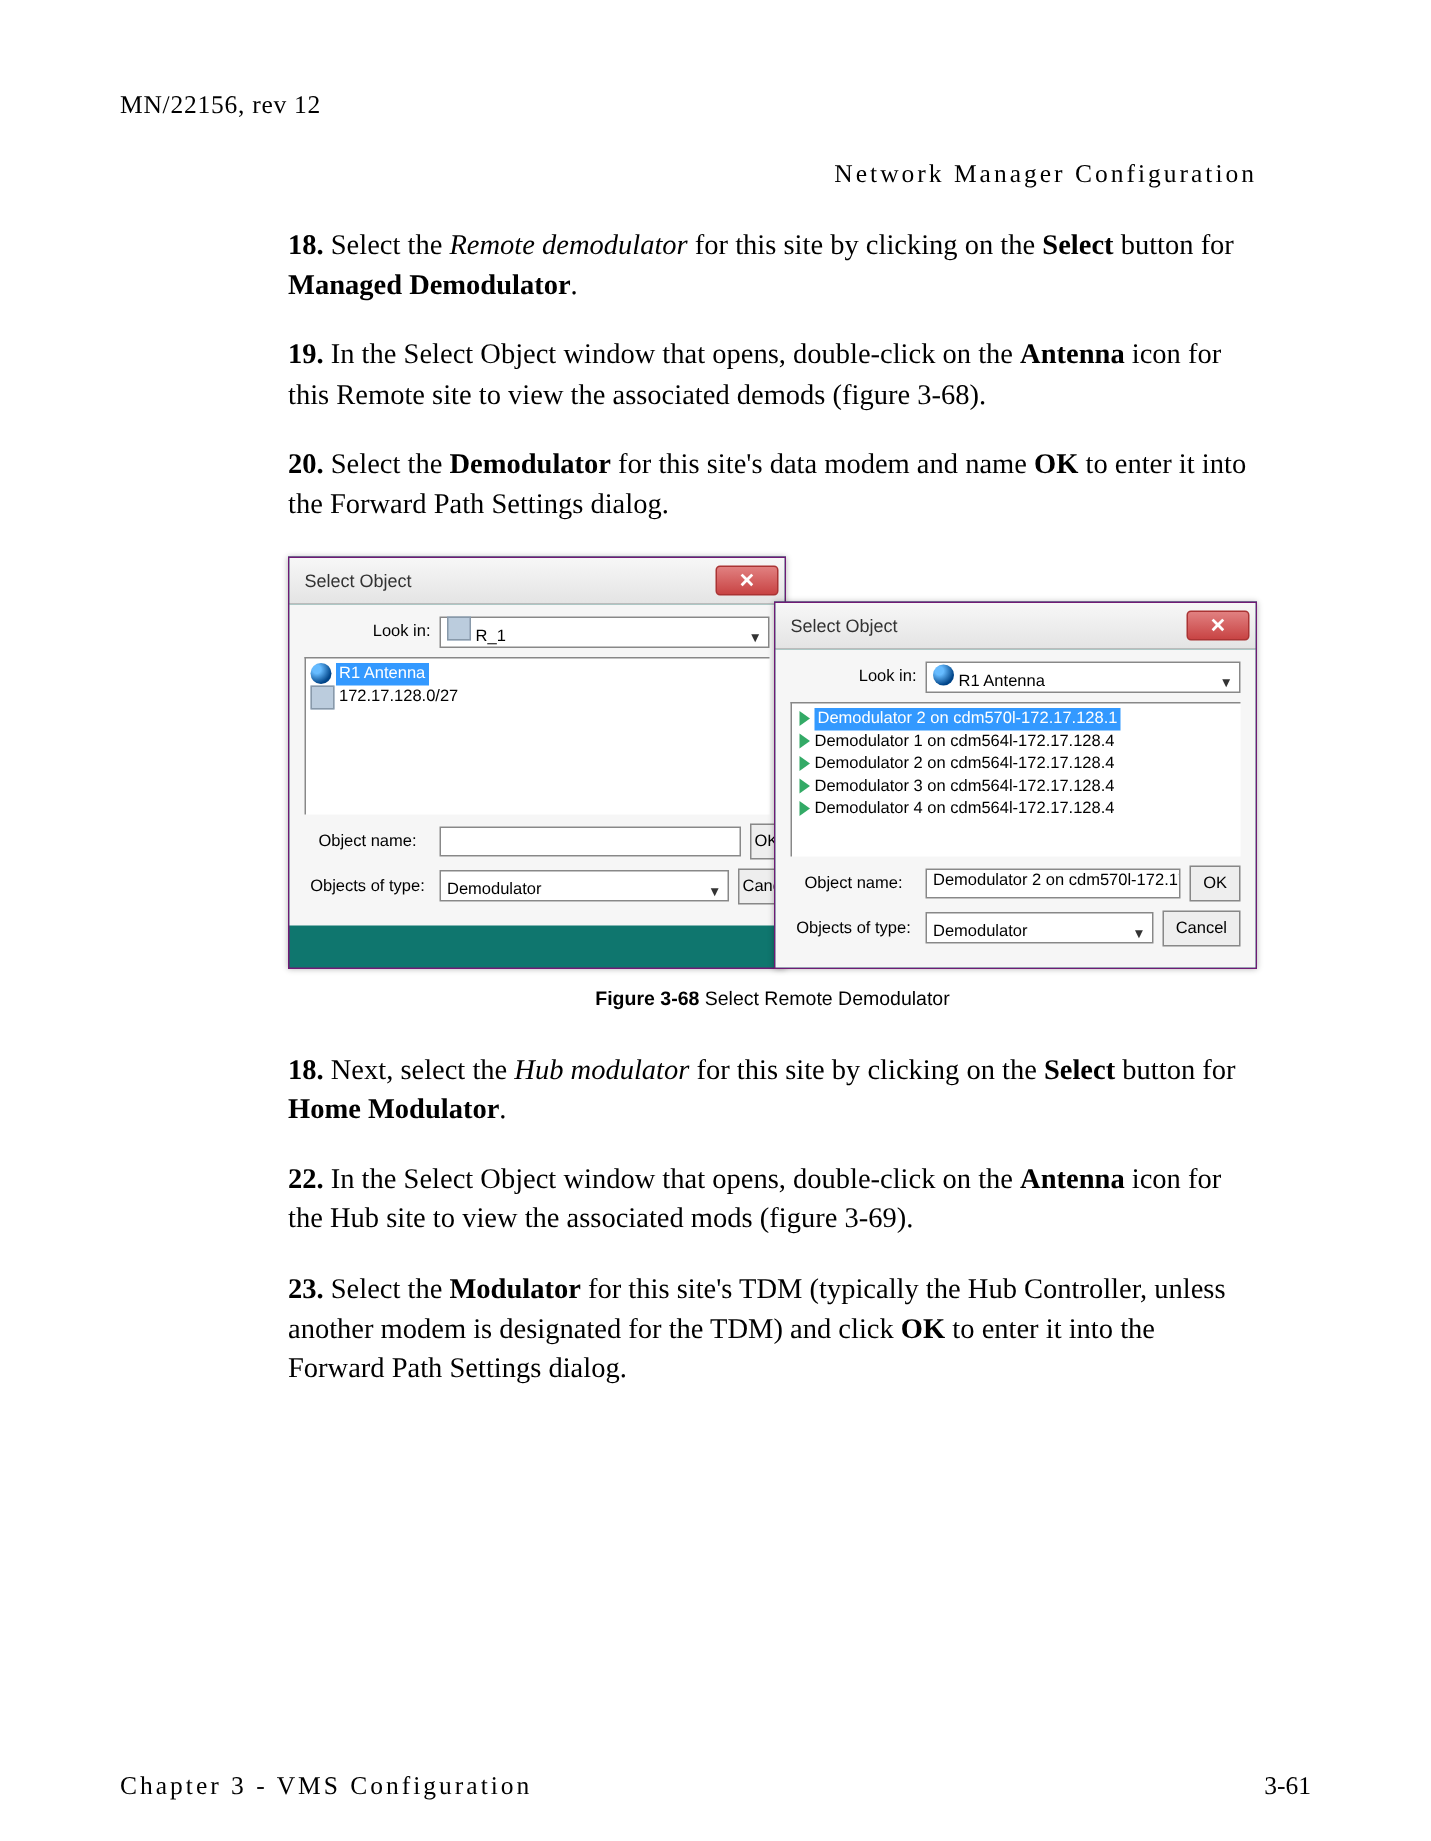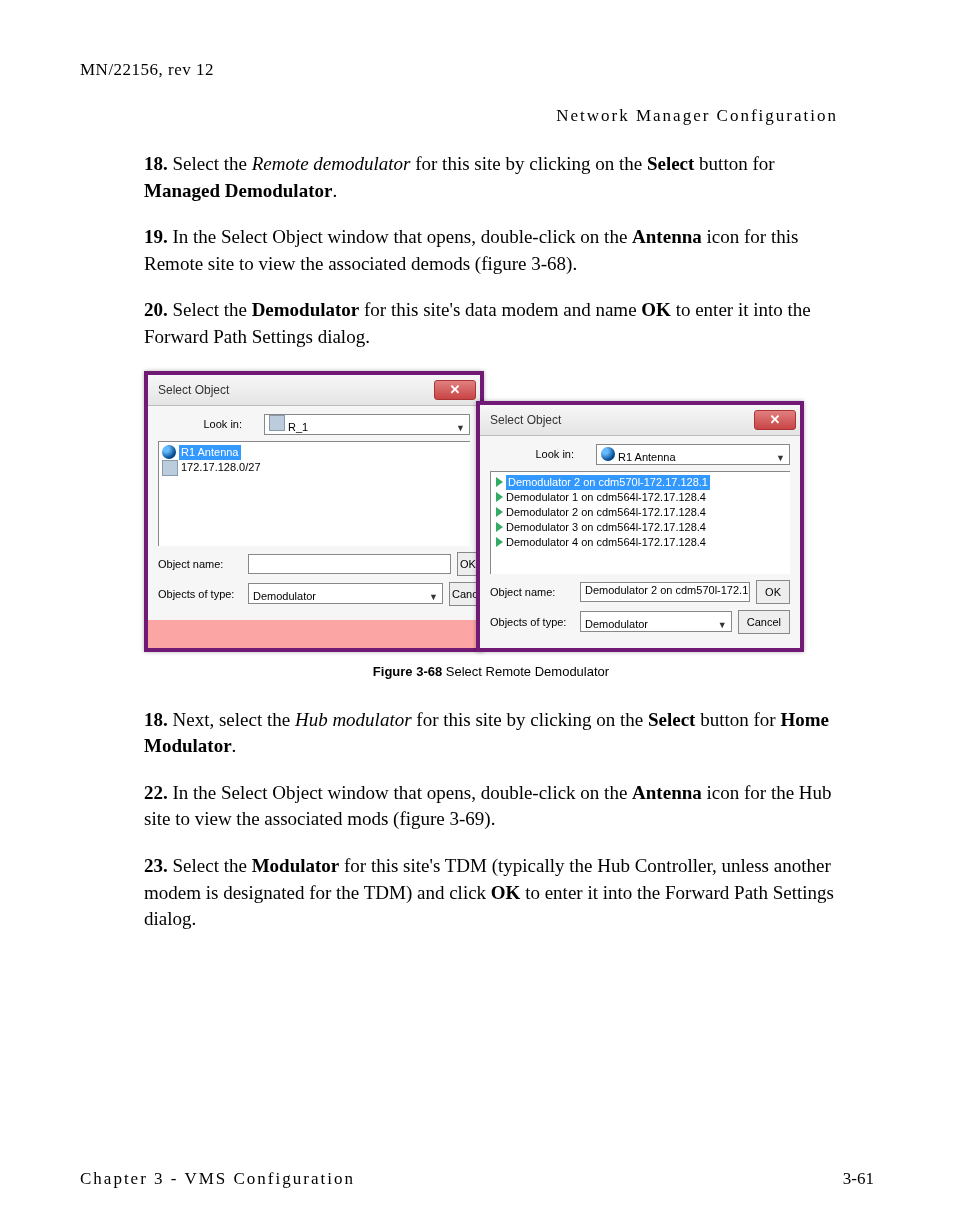--- a/index.html
+++ b/index.html
@@ -21,21 +21,21 @@
     justify-content: space-between;
     font-size: 17px;
     margin-bottom: 25px;
     letter-spacing: 0.5px;
   }
   .header-right {
     letter-spacing: 2px;
     margin-top: 46px;
   }
   .content {
-    margin-left: 64px;
+    margin-left: 112px;
   }
   .step {
     font-size: 19px;
     line-height: 1.4;
     margin-bottom: 20px;
     text-align: left;
   }
   .step .num {
     font-weight: bold;
   }
@@ -44,22 +44,22 @@
   .figure-wrap {
     margin: 14px 0 8px 0;
   }
   .figure-row {
     display: flex;
     gap: 0;
     justify-content: flex-start;
     position: relative;
   }
   .dialog {
-    border: 4px solid #701a75;
-    background: #fca5a5;
+    border: 1px solid #701a75;
+    background: #0f766e;
     font-family: Tahoma, Verdana, Arial, sans-serif;
     font-size: 11px;
     box-shadow: 0 0 4px rgba(0,0,0,0.3);
   }
   .dialog.left {
     width: 332px;
     position: relative;
     z-index: 1;
   }
   .dialog.right {
@@ -95,21 +95,21 @@
     justify-content: center;
     font-weight: bold;
   }
   .dialog-body {
     padding: 8px 10px;
     background: #f6f6f6;
   }
   .lookin-row {
     display: flex;
     align-items: center;
-    gap: 22px;
+    gap: 6px;
     margin-bottom: 6px;
   }
   .lookin-label {
     width: 84px;
     text-align: right;
     font-size: 11px;
   }
   .combo {
     flex: 1;
     display: flex;
@@ -170,21 +170,21 @@
     margin-left: 2px;
   }
   .objname-row {
     display: flex;
     align-items: center;
     gap: 6px;
     margin-bottom: 6px;
   }
   .objname-label {
     width: 84px;
-    text-align: left;
+    text-align: center;
     font-size: 11px;
   }
   .text-input {
     flex: 1;
     border: 1px solid #888;
     background: white;
     height: 16px;
     padding: 1px 4px;
     font-size: 11px;
     white-space: nowrap;
@@ -205,21 +205,21 @@
   .dialog.left .btn.cancel { width:26px; padding:2px 2px; }
   .caption {
     text-align: center;
     font-family: Arial, Helvetica, sans-serif;
     font-size: 13px;
     margin: 12px 0 28px 0;
   }
   .caption b { font-weight: bold; }
   .footer-line {
     position: absolute;
-    bottom: 38px;
+    bottom: 26px;
     left: 80px;
     right: 80px;
     display: flex;
     justify-content: space-between;
     font-size: 17px;
   }
   .footer-left { letter-spacing: 2px; }
 </style>
 </head>
 <body>

